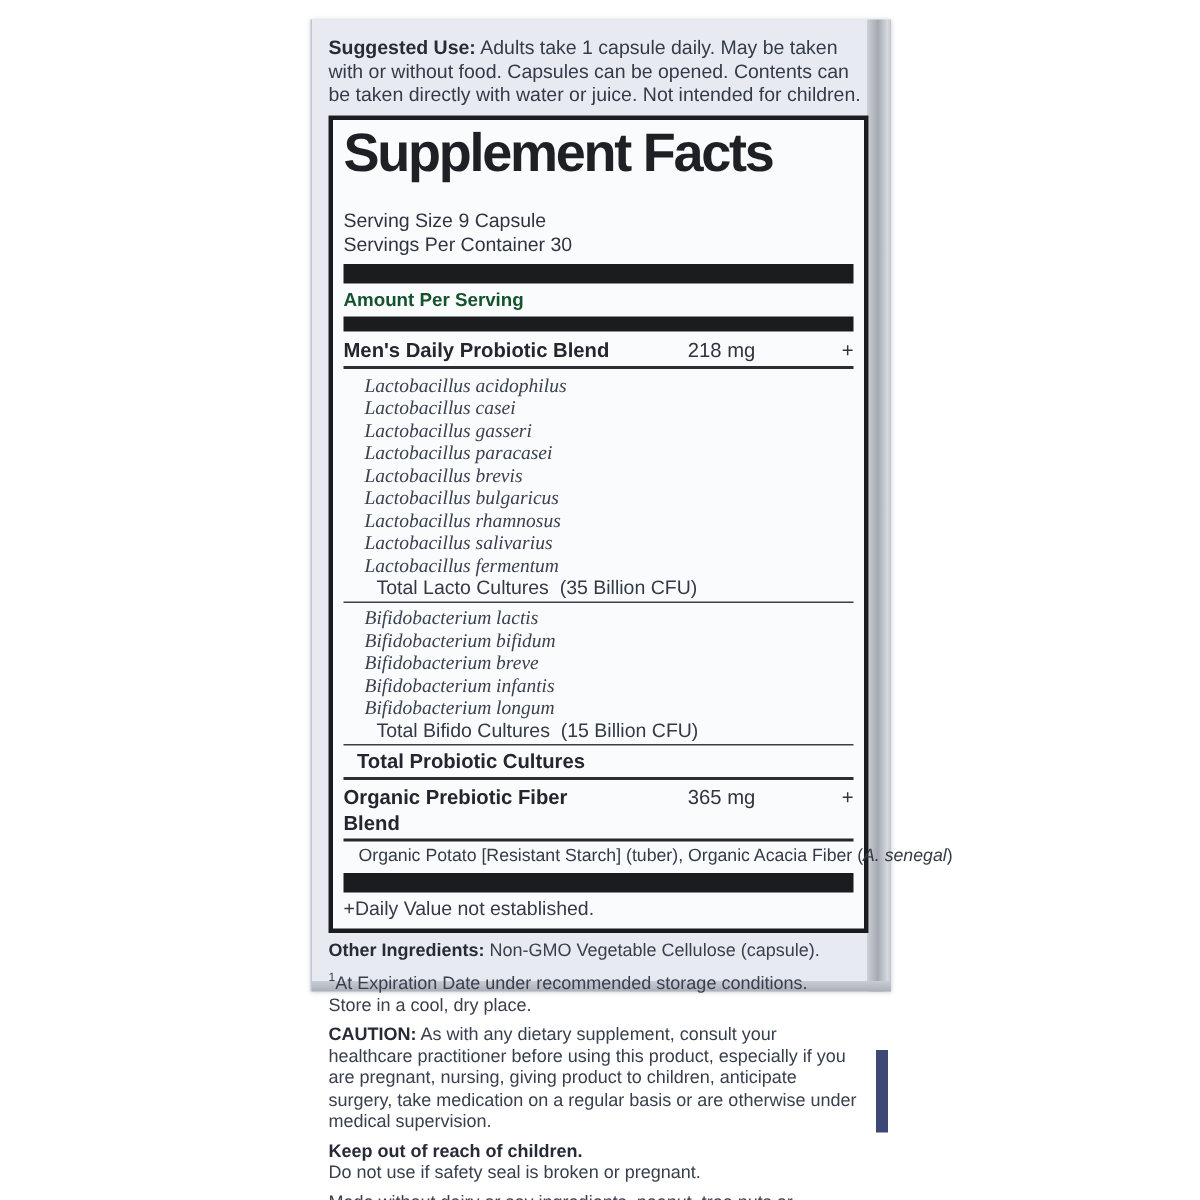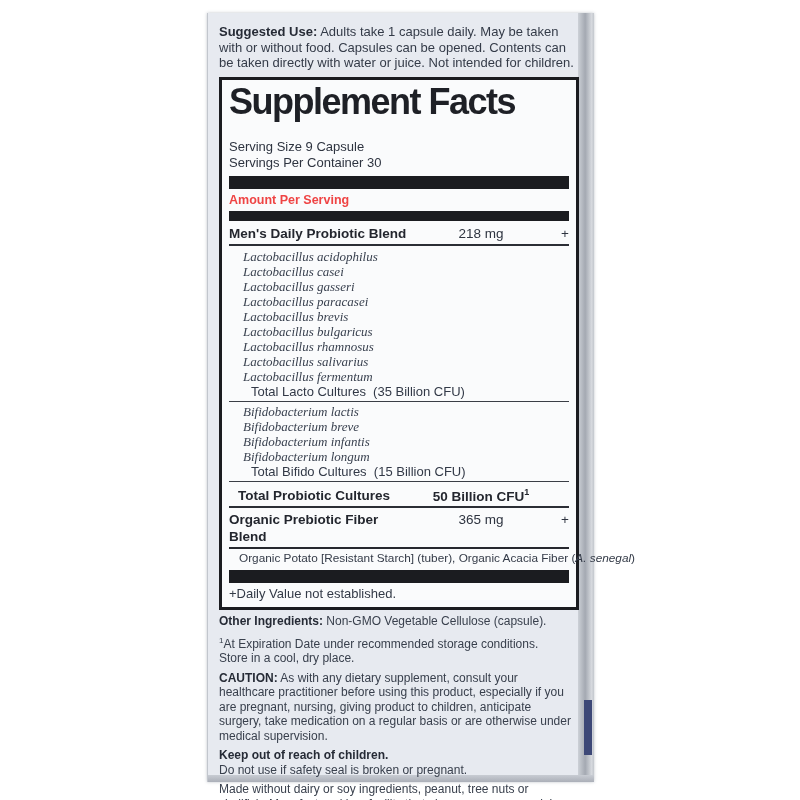--- a/index.html
+++ b/index.html
@@ -2,21 +2,21 @@
 <html><head>
 <meta charset="utf-8">
 <style>
   html,body{margin:0;padding:0;}
   body{
     width:800px;height:800px;background:#ffffff;position:relative;
     font-family:"Liberation Sans", sans-serif;
     -webkit-font-smoothing:antialiased;
   }
   .label{
-    position:absolute;left:207px;top:13px;width:386px;height:769px;
+    position:absolute;left:207px;top:13px;width:386px;height:648px;
     background:#e7eaf0;
     border-left:1px solid #c2c6cd;
     box-shadow:0 0 3px rgba(120,128,140,.45);
   }
   .edge-strip{
     position:absolute;right:0;top:0;width:16px;height:100%;
     background:linear-gradient(to right,#cdd1d7,#a4a9b2 45%,#d6d9de 85%,#c3c7cd);
   }
   .bottom-strip{
     position:absolute;left:0;bottom:0;width:100%;height:7px;
@@ -41,21 +41,21 @@
   }
   .sf-title{
     font-size:36px;font-weight:bold;letter-spacing:-1.5px;color:#1e2026;
     line-height:40px;margin:0 0 17px 0;white-space:nowrap;
   }
   .sf-serving{font-size:13px;line-height:16px;}
   .bar{background:#1b1c20;}
   .bar-thick{height:13px;margin:5px 0 4px 0;}
   .bar-mid{height:10px;margin:3px 0 4px 0;}
   .bar-bottom{height:13px;margin:4px 0 3px 0;}
-  .aps{font-size:12.5px;font-weight:bold;color:#ef4444;line-height:15px;}
+  .aps{font-size:12.5px;font-weight:bold;color:#14532d;line-height:15px;}
   .sf-row{display:flex;align-items:baseline;font-size:13.5px;line-height:17px;}
   .sf-row .nm{flex:1;font-weight:bold;color:#23262e;}
   .sf-row .amt{width:132px;text-align:center;font-weight:normal;color:#2e3440;}
   .sf-row .amt.b{font-weight:bold;color:#23262e;}
   .sf-row .dv{width:22px;text-align:right;font-weight:normal;color:#2e3440;}
   .rule-2{border-top:2px solid #2b2e35;margin:2px 0 3px 0;}
   .rule-1{border-top:1.5px solid #3a3e46;margin:2px 0 2px 0;}
   .rule-3{border-top:2.5px solid #26282e;margin:2px 0 2px 0;}
   .species{list-style:none;margin:0;padding:0 0 0 14px;font-family:Liberation Serif, serif;}
   .species li{font-style:italic;font-size:13px;line-height:15px;color:#39414f;}
@@ -106,30 +106,30 @@
           <li>Lactobacillus bulgaricus</li>
           <li>Lactobacillus rhamnosus</li>
           <li>Lactobacillus salivarius</li>
           <li>Lactobacillus fermentum</li>
         </ul>
       <div class="total-line">Total Lacto Cultures&nbsp; (35 Billion CFU)</div>
       <div class="rule-1"></div>
 
       <ul class="species">
           <li>Bifidobacterium lactis</li>
+          <li>Bifidobacterium bifidum</li>
           <li>Bifidobacterium breve</li>
           <li>Bifidobacterium infantis</li>
           <li>Bifidobacterium longum</li>
         </ul>
       <div class="total-line">Total Bifido Cultures&nbsp; (15 Billion CFU)</div>
       <div class="rule-1"></div>
 
       <div class="sf-row" style="padding-left:9px;">
         <span class="nm">Total Probiotic Cultures</span>
-        <span class="amt b"><span>50 Billion CFU</span><sup>1</sup></span>
         <span class="dv"></span>
       </div>
       <div class="rule-2"></div>
 
       <div class="sf-row">
         <span class="nm">Organic Prebiotic Fiber Blend</span>
         <span class="amt">365 mg</span>
         <span class="dv">+</span>
       </div>
       <div class="rule-3"></div>

